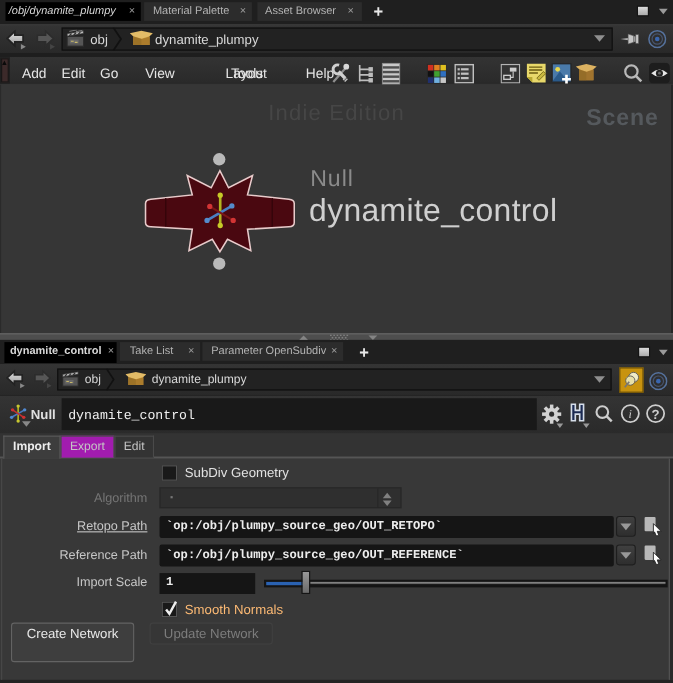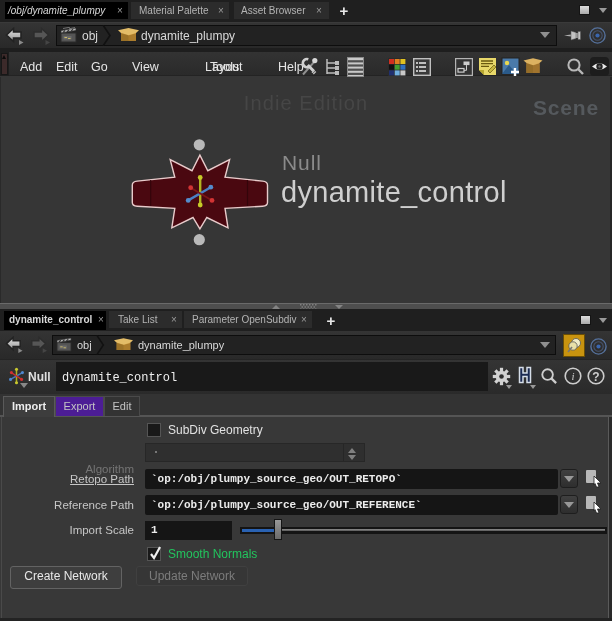--- a/index.html
+++ b/index.html
@@ -361,32 +361,32 @@
   </svg>
 
   <svg class="abs" style="left:587px;top:367px;" width="18" height="18" viewBox="0 0 18 18">
     <circle cx="9" cy="9" r="7.8" fill="none" stroke="#cdcdcd" stroke-width="1.6"></circle>
     <text x="9" y="13.5" font-size="12" font-weight="bold" font-family="Liberation Sans" fill="#cdcdcd" text-anchor="middle">?</text>
   </svg>
 
   <div class="abs" style="left:0;top:394px;width:612px;height:23px;background:#333;"></div>
   <div class="abs" style="left:0;top:415px;width:612px;height:2px;background:#555;"></div>
   <div class="abs" style="left:3px;top:396px;width:52px;height:21px;background:#3d3d3d;border:1px solid #5a5a5a;border-bottom:none;font-size:11px;font-weight:bold;color:#ededed;text-align:center;line-height:19px;z-index:3;">Import</div>
-  <div class="abs" style="left:55px;top:396px;width:49px;height:20px;background:#4c1d95;border:1px solid #4a4a4a;border-bottom:none;font-size:11px;color:#c4c4c4;text-align:center;line-height:19px;">Export</div>
+  <div class="abs" style="left:55px;top:396px;width:49px;height:20px;background:#a21caf;border:1px solid #4a4a4a;border-bottom:none;font-size:11px;color:#c4c4c4;text-align:center;line-height:19px;">Export</div>
   <div class="abs" style="left:104px;top:396px;width:36px;height:20px;background:#333;border:1px solid #4a4a4a;border-bottom:none;font-size:11px;color:#c4c4c4;text-align:center;line-height:19px;">Edit</div>
 
   <div class="abs" style="left:0;top:417px;width:612px;height:204px;background:#383838;border-bottom:3px solid #232323;"></div>
   <div class="abs" style="left:608px;top:417px;width:1px;height:201px;background:#5a5a5a;"></div>
   <div class="abs" style="left:1px;top:417px;width:1px;height:201px;background:#4a4a4a;"></div>
   <div class="abs" style="left:609px;top:417px;width:3px;height:201px;background:#2a2a2a;"></div>
 
   <div class="abs" style="left:147px;top:423px;width:14px;height:14px;background:#191919;border:1px solid #555;"></div>
   <div class="abs" style="left:168px;top:423px;font-size:12px;color:#e2e2e2;">SubDiv Geometry</div>
 
-  <div class="abs" style="left:0;top:447px;width:134px;font-size:11.5px;color:#757575;text-align:right;margin-top:16px;">Algorithm</div>
+  <div class="abs" style="left:0;top:447px;width:134px;font-size:11.5px;color:#757575;text-align:right;">Algorithm</div>
   <div class="abs" style="left:145px;top:443px;width:220px;height:19px;background:#2f2f2f;border:1px solid #272727;"></div>
   <div class="abs" style="left:155px;top:451px;width:2px;height:2px;background:#777;"></div>
   <div class="abs" style="left:343px;top:444px;width:1px;height:17px;background:#262626;"></div>
   <div class="abs" style="left:348px;top:448px;width:0;height:0;border-left:4px solid transparent;border-right:4px solid transparent;border-bottom:5px solid #808080;"></div>
   <div class="abs" style="left:348px;top:455px;width:0;height:0;border-left:4px solid transparent;border-right:4px solid transparent;border-top:5px solid #808080;"></div>
 
   <div class="abs" style="left:0;top:473px;width:134px;font-size:11.5px;color:#c6c6c6;text-align:right;text-decoration:underline;">Retopo Path</div>
   <div class="abs" style="left:145px;top:469px;width:413px;height:20px;background:#151515;border-radius:2px;"></div>
   <div class="abs mono" style="left:151px;top:473px;font-size:11px;font-weight:bold;color:#ececec;">`op:/obj/plumpy_source_geo/OUT_RETOPO`</div>
   <div class="abs" style="left:560px;top:469px;width:18px;height:19px;background:linear-gradient(#404040,#2e2e2e);border:1px solid #1e1e1e;border-radius:3px;"></div>
@@ -411,18 +411,18 @@
   <div class="abs mono" style="left:151px;top:524px;font-size:11px;font-weight:bold;color:#ececec;">1</div>
   <div class="abs" style="left:240px;top:527px;width:367px;height:7px;background:#141414;"></div>
   <div class="abs" style="left:242px;top:529px;width:36px;height:3px;background:#2a62b2;"></div>
   <div class="abs" style="left:282px;top:529px;width:323px;height:2px;background:linear-gradient(#909090,#565656);"></div>
   <div class="abs" style="left:274px;top:519px;width:8px;height:21px;background:linear-gradient(#989898,#6a6a6a);border:1px solid #151515;"></div>
 
   <div class="abs" style="left:147px;top:547px;width:14px;height:14px;background:#191919;border:1px solid #555;"></div>
   <svg class="abs" style="left:148px;top:543px;" width="16" height="19" viewBox="0 0 16 19">
     <path d="M3 11 L6 15 L12 4" stroke="#ededed" stroke-width="2.2" fill="none"></path>
   </svg>
-  <div class="abs" style="left:168px;top:547px;font-size:12px;color:#22c55e;">Smooth Normals</div>
-
-  <div class="abs" style="left:10px;top:566px;width:112px;height:23px;background:#3e3e3e;border:1px solid #636363;border-radius:3px;font-size:12px;color:#e8e8e8;text-align:center;line-height:19px;">Create Network</div>
+  <div class="abs" style="left:168px;top:547px;font-size:12px;color:#fdba74;">Smooth Normals</div>
+
+  <div class="abs" style="left:10px;top:566px;width:112px;height:36px;background:#3e3e3e;border:1px solid #636363;border-radius:3px;font-size:12px;color:#e8e8e8;text-align:center;line-height:19px;">Create Network</div>
   <div class="abs" style="left:136px;top:566px;width:112px;height:20px;background:#363636;border:1px solid #404040;border-radius:3px;font-size:12px;color:#7c7c7c;text-align:center;line-height:19px;">Update Network</div>
 
 </div>
 
 </body></html>

